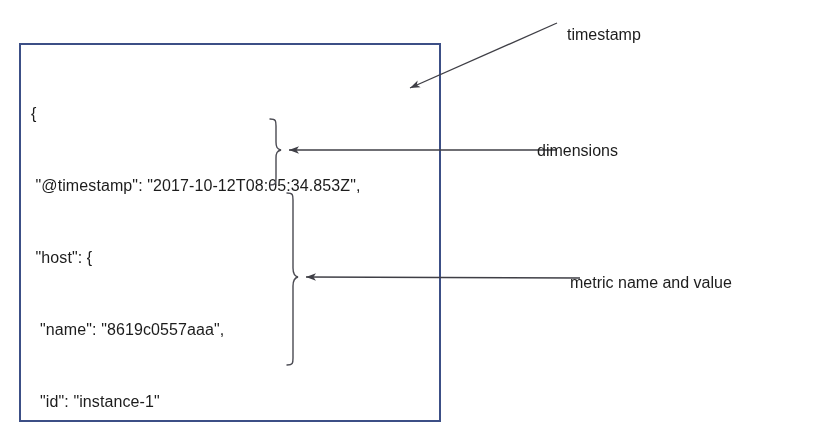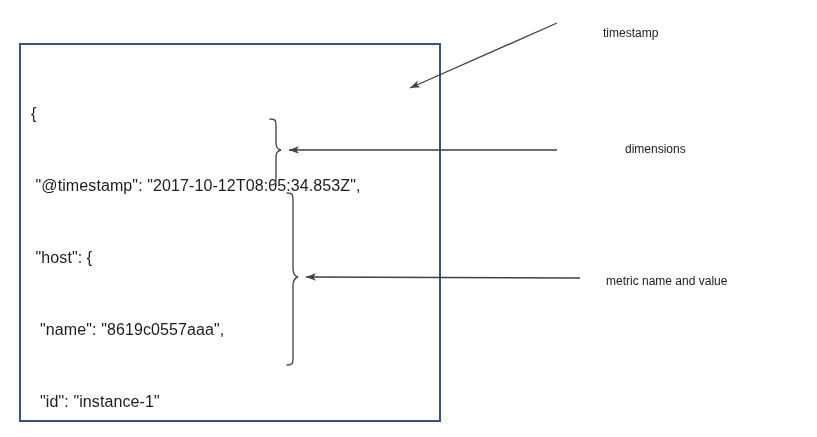--- a/index.html
+++ b/index.html
@@ -49,27 +49,26 @@
   .json-line {
     display: block;
     height: 24px;
     white-space: pre;
   }
 
   
   .annotation-label {
     position: absolute;
     font-family: "Liberation Sans", sans-serif;
-    font-size: 12px;
+    font-size: 16px;
     color: #1c1c1c;
     white-space: nowrap;
-    margin-left: 36px;
   }
   #label-timestamp { left: 567px; top: 26px; }
-  #label-dimensions { left: 589px; top: 142px; }
+  #label-dimensions { left: 537px; top: 142px; }
   #label-metric     { left: 570px; top: 274px; }
 
   
   #annotation-overlay {
     position: absolute;
     left: 0;
     top: 0;
     width: 817px;
     height: 437px;
     pointer-events: none;

